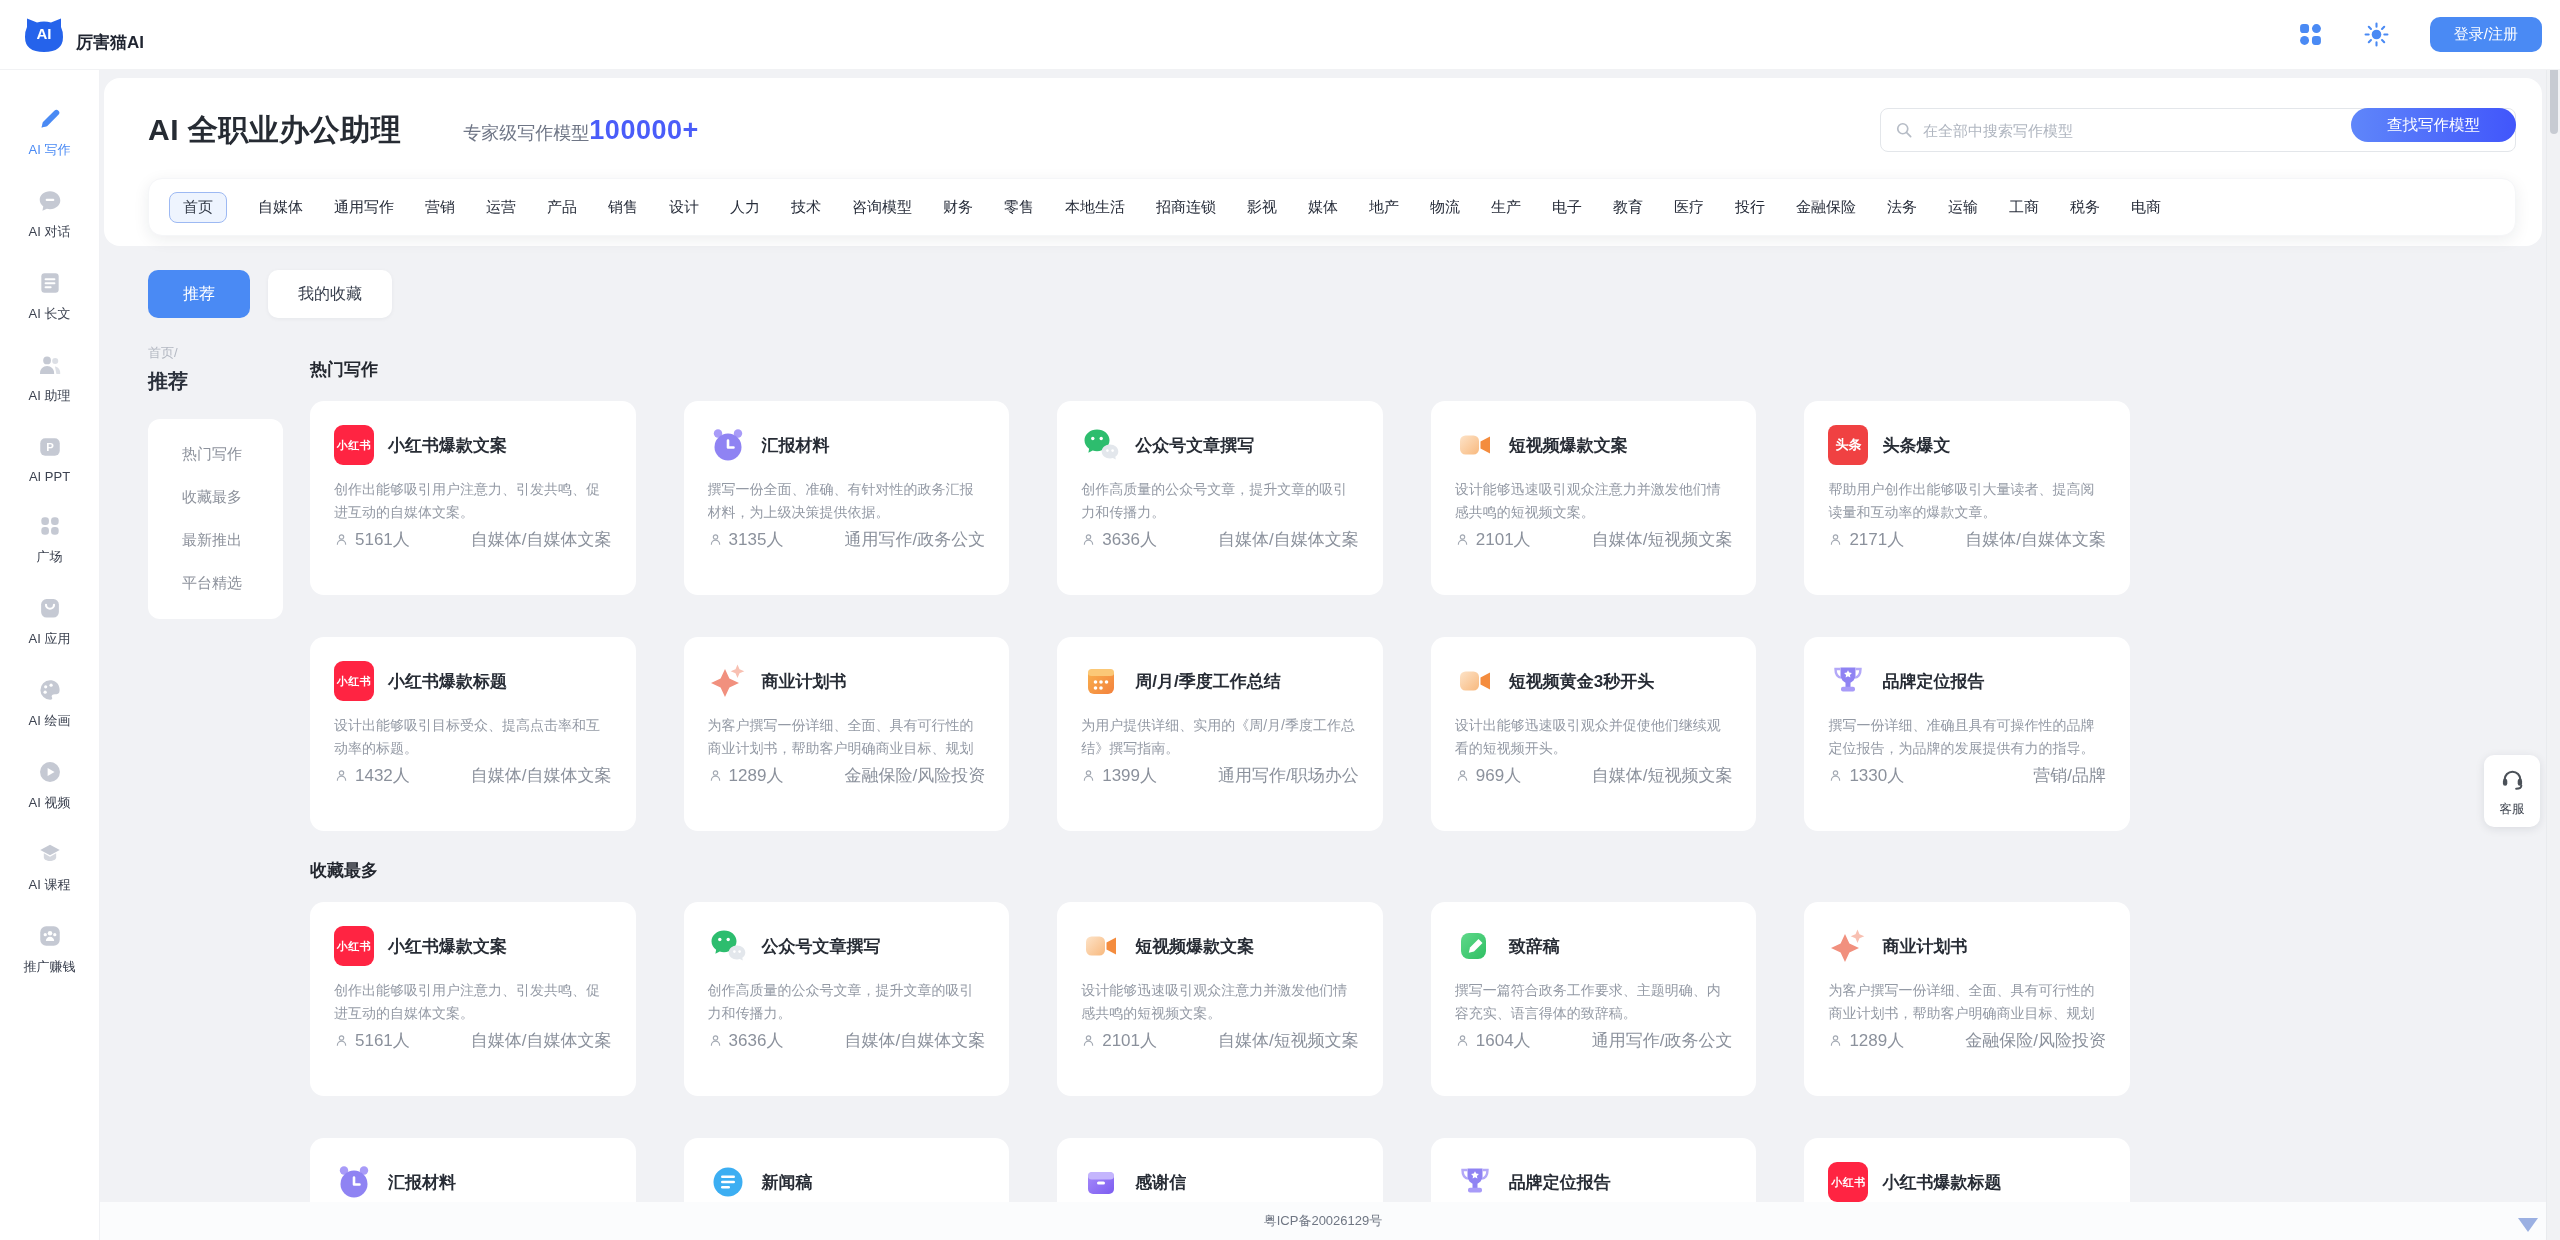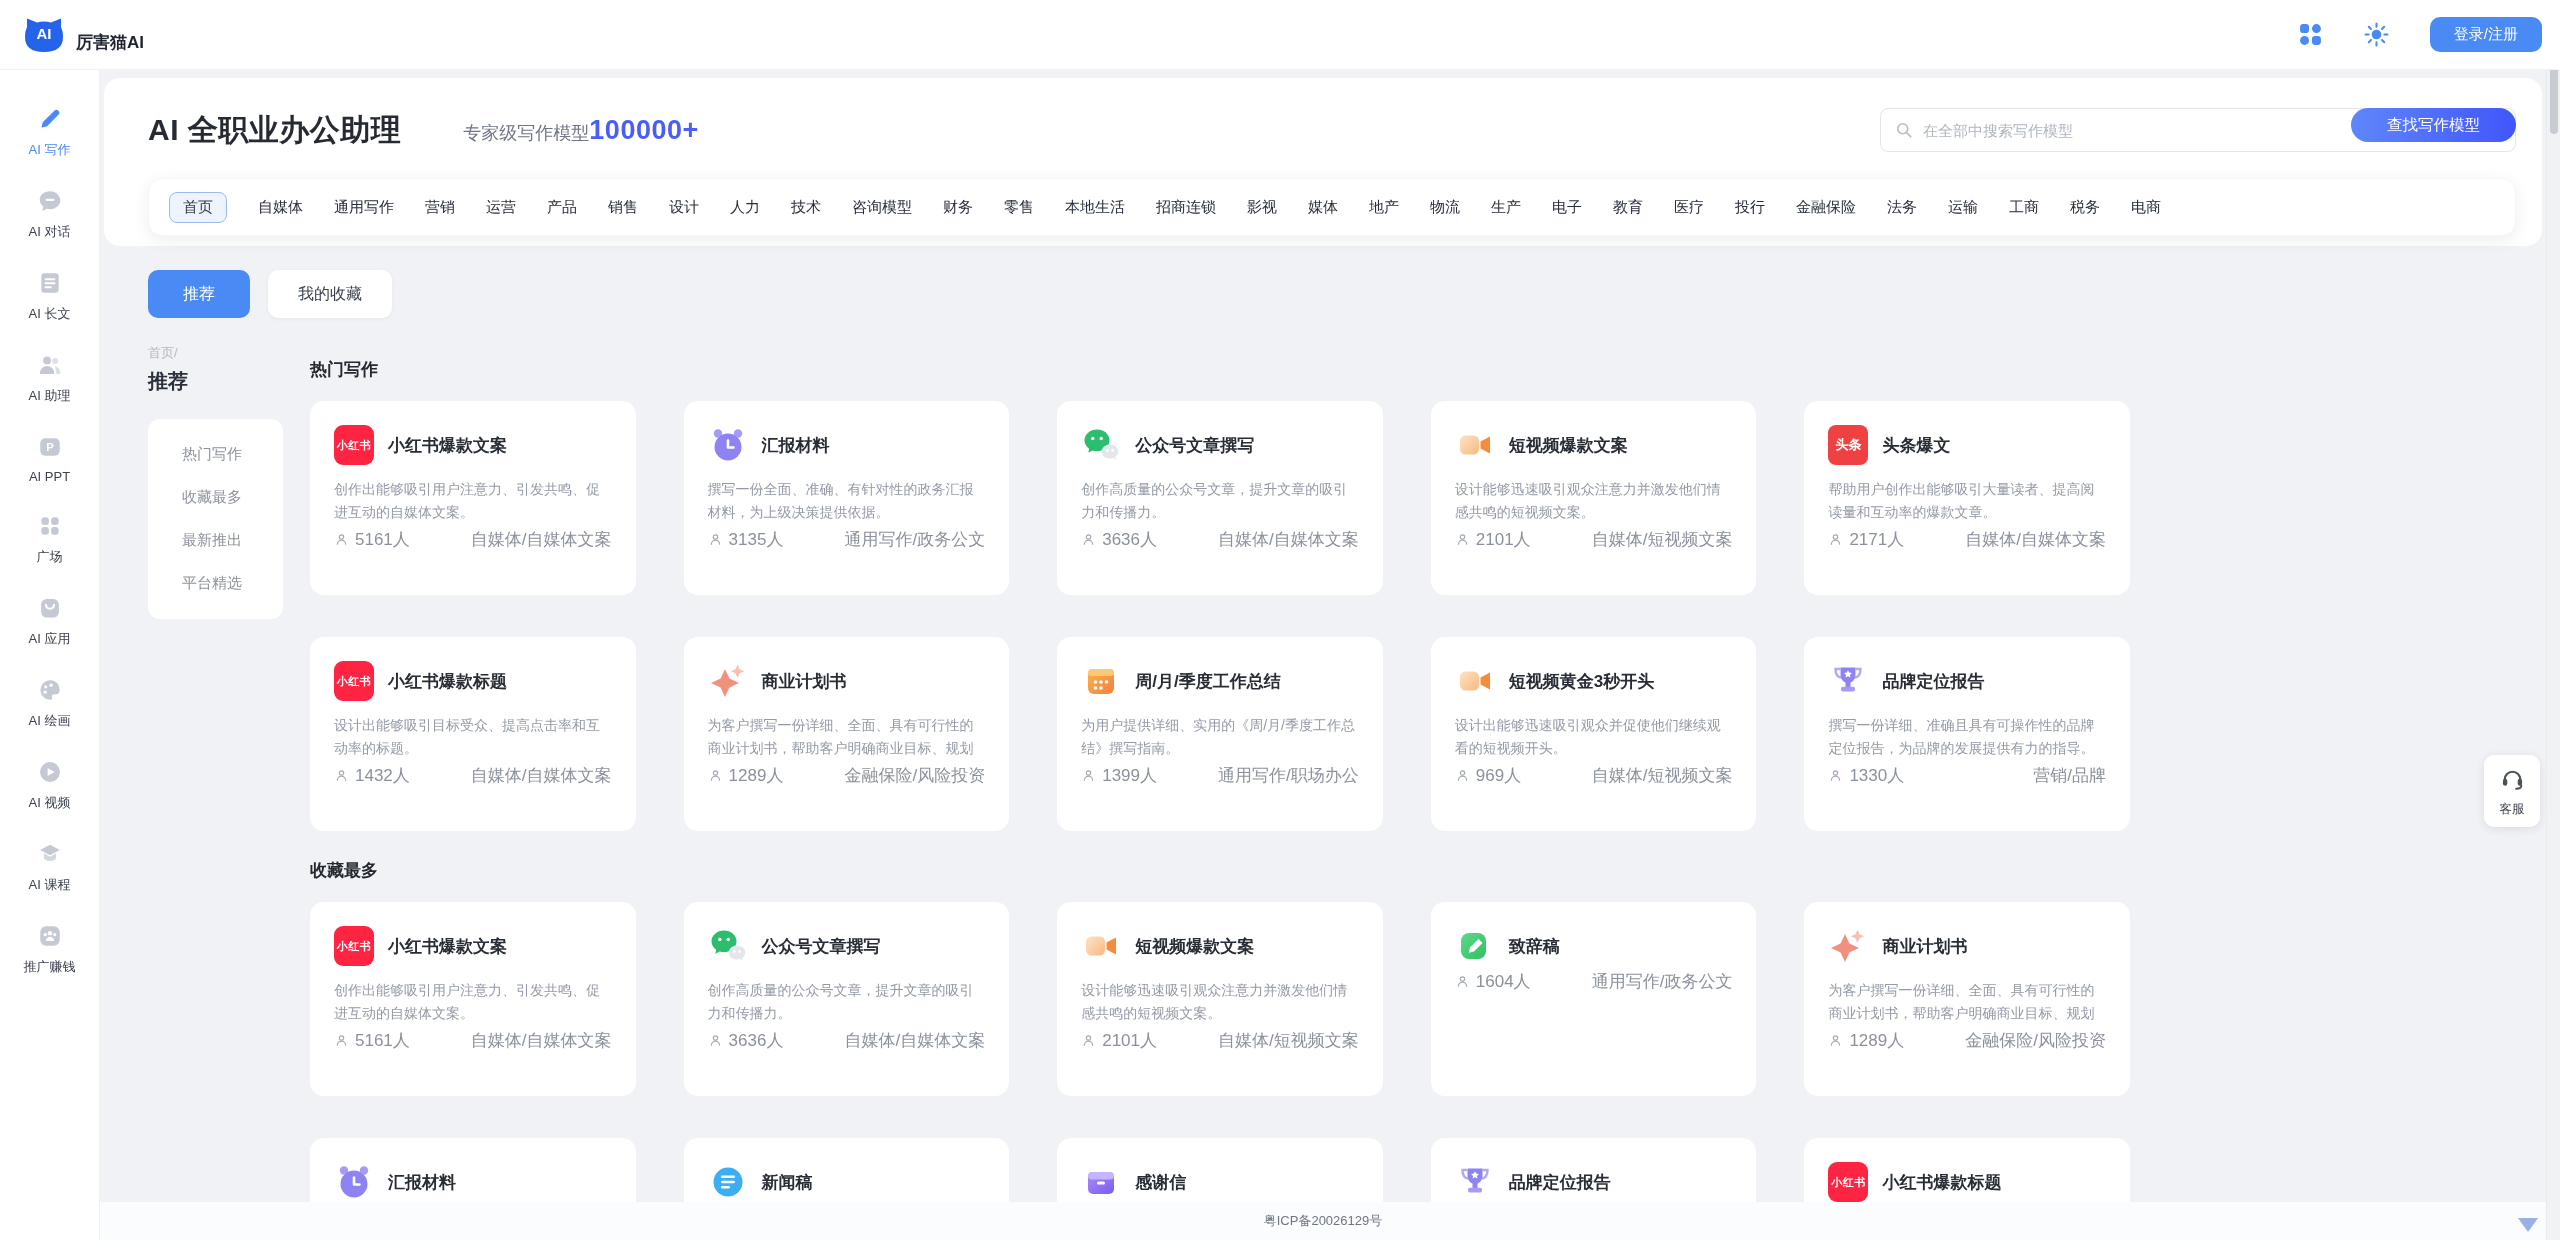--- a/index.html
+++ b/index.html
@@ -649,20 +649,21 @@
                             <stop offset="0" stop-color="#5fd98a"></stop>
                             <stop offset="1" stop-color="#2fbf63"></stop>
                           </linearGradient>
                         </defs>
                         <rect x="6" y="7" width="25" height="26" rx="8" fill="url(#ggrn)"></rect>
                         <path d="M23.5 13 l4 4 -8.5 8.5 -5.2 1.2 1.2-5.2Z" fill="#fff"></path>
                       </svg>
                     </span>
       <h4 class="card-title">致辞稿</h4>
     </div>
+    <p class="card-desc">撰写一篇符合政务工作要求、主题明确、内容充实、语言得体的致辞稿。</p>
     <div class="card-foot">
       <span class="users">
         <svg viewBox="0 0 24 24" width="15" height="15" fill="none" stroke="#a3a9b3" stroke-width="1.9" stroke-linecap="round">
                         <circle cx="12" cy="8" r="3.5"></circle>
                         <path d="M5.4 19.6c0-3.7 3-6.6 6.6-6.6s6.6 2.9 6.6 6.6"></path>
                       </svg>
         <span class="u-num">1604人</span>
       </span>
       <span class="cat">通用写作/政务公文</span>
     </div>

